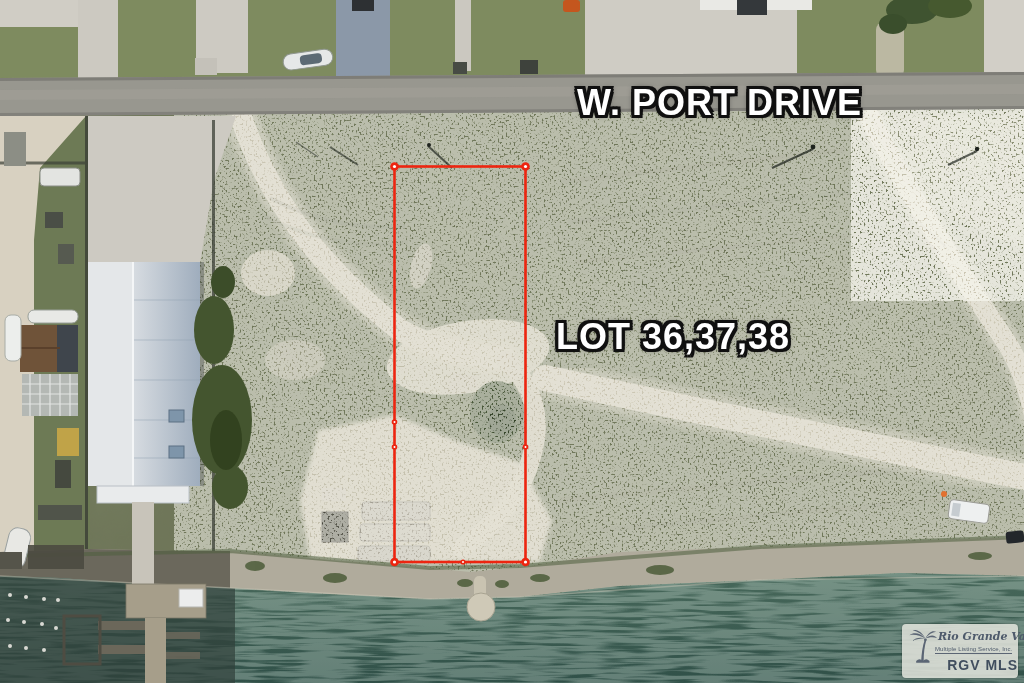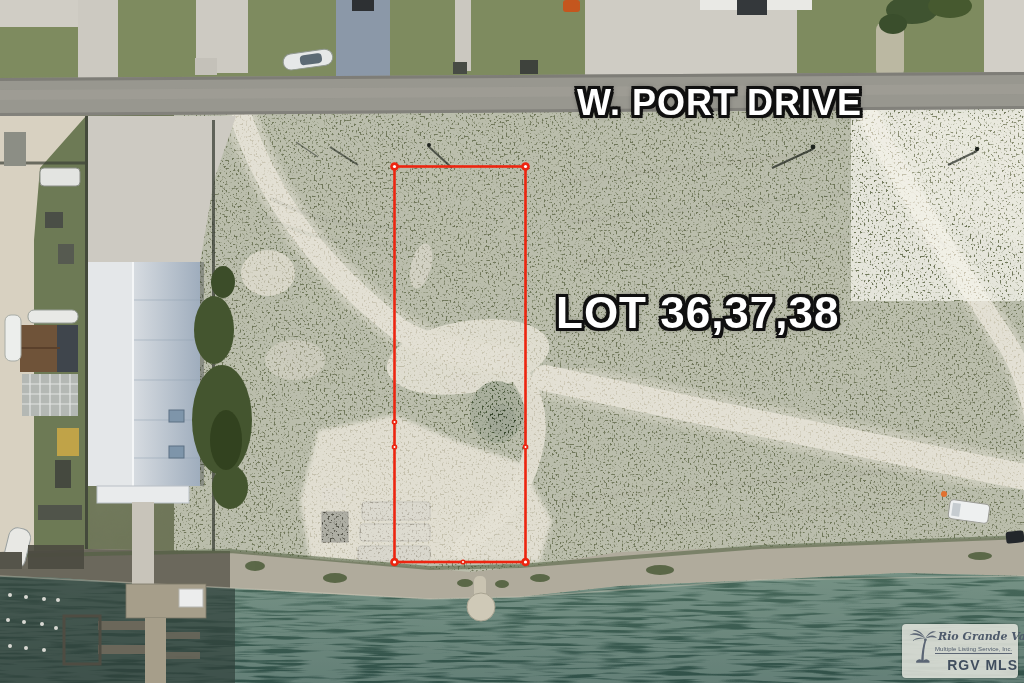--- a/index.html
+++ b/index.html
@@ -4,21 +4,21 @@
 <style>
   html,body{margin:0;padding:0;background:#222;}
   .stage{position:relative;width:1024px;height:683px;overflow:hidden;background:#6f7659;
          font-family:"Liberation Sans","DejaVu Sans",sans-serif;}
   .stage svg.scene{position:absolute;left:0;top:0;}
   .lbl{position:absolute;color:#fff;font-weight:800;letter-spacing:1px;white-space:nowrap;
        font-family:"Liberation Sans","DejaVu Sans",sans-serif;
        text-shadow:-3px -3px 0 #101010,3px -3px 0 #101010,-3px 3px 0 #101010,3px 3px 0 #101010,
                    -3px 0 0 #101010,3px 0 0 #101010,0 -3px 0 #101010,0 3px 0 #101010,0 0 6px rgba(0,0,0,.85);}
   .lbl.road{left:577px;top:82px;font-size:36px;}
-  .lbl.lot{left:556px;top:288px;font-size:44px;}
+  .lbl.lot{left:556px;top:316px;font-size:36px;}
   .wm{position:absolute;left:902px;top:624px;width:116px;height:54px;
       background:rgba(223,225,218,.88);border-radius:4px;color:#4e5a6b;
       box-shadow:0 0 2px rgba(0,0,0,.4);}
   .wm .palm{position:absolute;left:5px;top:5px;width:30px;height:34px;}
   .wm-title{position:absolute;left:36px;top:6px;font-family:"DejaVu Serif","Liberation Serif",serif;
             font-style:italic;font-weight:bold;font-size:11px;white-space:nowrap;}
   .wm-sub{position:absolute;left:33px;top:22px;font-size:6px;white-space:nowrap;
           border-bottom:1px solid #5b6574;padding-bottom:1px;letter-spacing:.1px;}
   .wm-abbr{position:absolute;left:0;right:0;top:33px;text-align:right;font-weight:bold;
            font-size:14px;letter-spacing:1px;color:#414e5e;}

